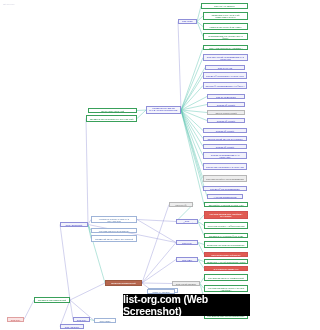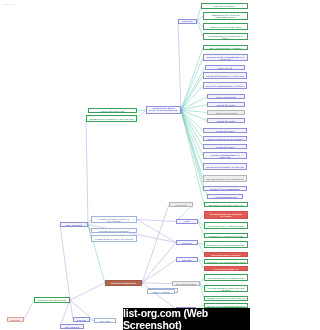--- a/index.html
+++ b/index.html
@@ -20,21 +20,21 @@
   .t-gray  {border:0.5px solid #b6b6b6; background:#ededed; color:#6e6e6e;}
   .t-white {border:0.5px solid #9fb4d8; background:#ffffff; color:#5a7aa8;}
   .t-red   {border:0.5px solid #d05050; background:#e05b52; color:#ffffff;}
   .t-brown {border:0.5px solid #9c5a42; background:#b5664e; color:#ffffff;}
   .t-pink  {border:0.5px solid #e0a0a0; background:#fae3e3; color:#c44a4a;}
   .t-hub   {border:0.5px solid #8f8fd8; background:#f4f4fc; color:#4a4ac8;}
 
   .corner-url{position:absolute;left:3px;top:3px;font-size:2.2px;color:#c8c8d8;
               letter-spacing:0px;}
 
-  #watermark{position:absolute;left:123px;top:308px;width:127px;height:22px;
+  #watermark{position:absolute;left:123px;top:294px;width:127px;height:22px;
              background:#000;color:#fff;display:flex;align-items:center;
              justify-content:center;font-size:10.5px;font-weight:bold;
              letter-spacing:-0.2px;}
 </style>
 </head>
 <body>
 
 <div id="stage">
 
   <svg id="edges" viewBox="0 0 250 330" preserveAspectRatio="none">

